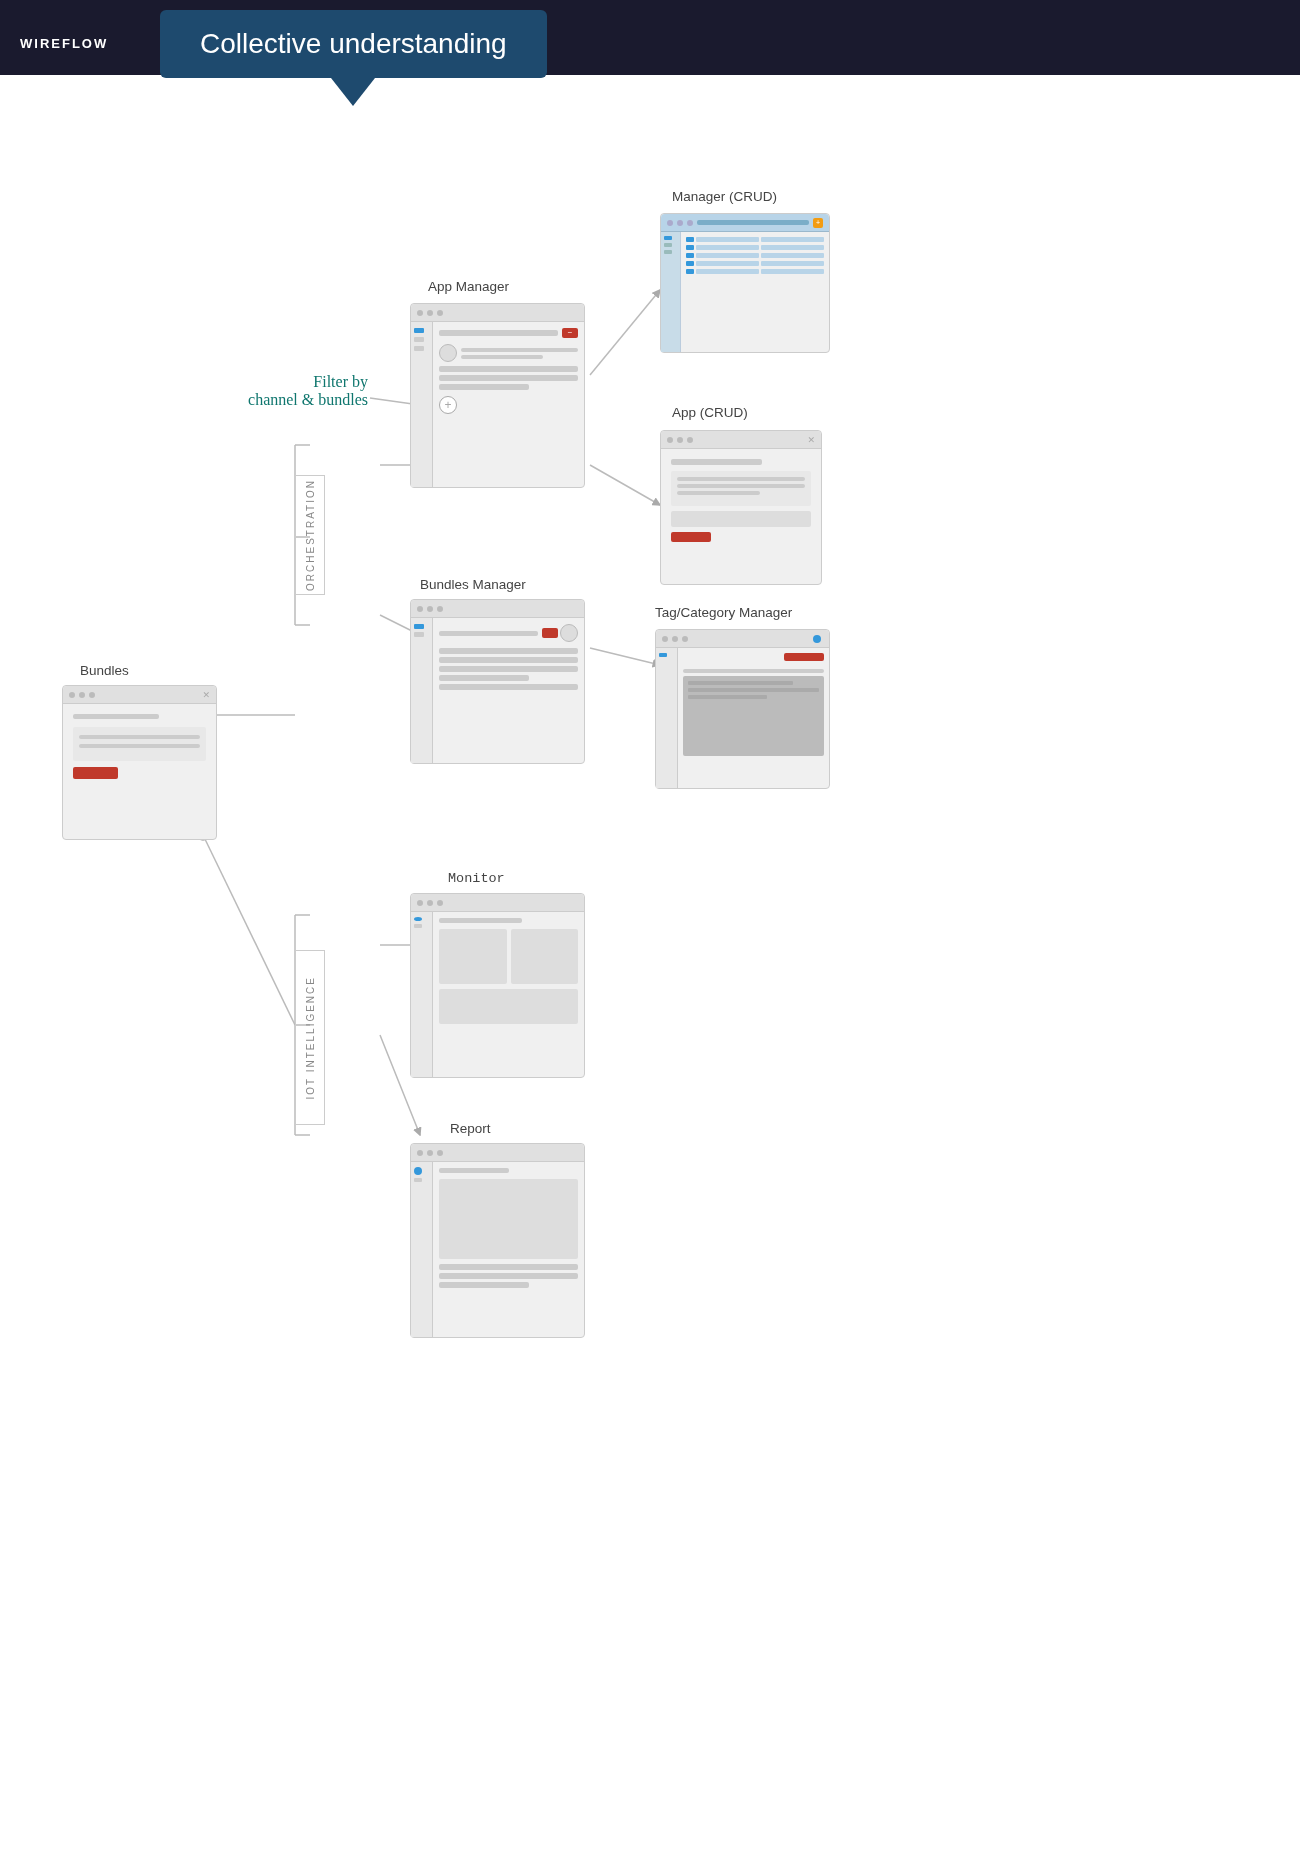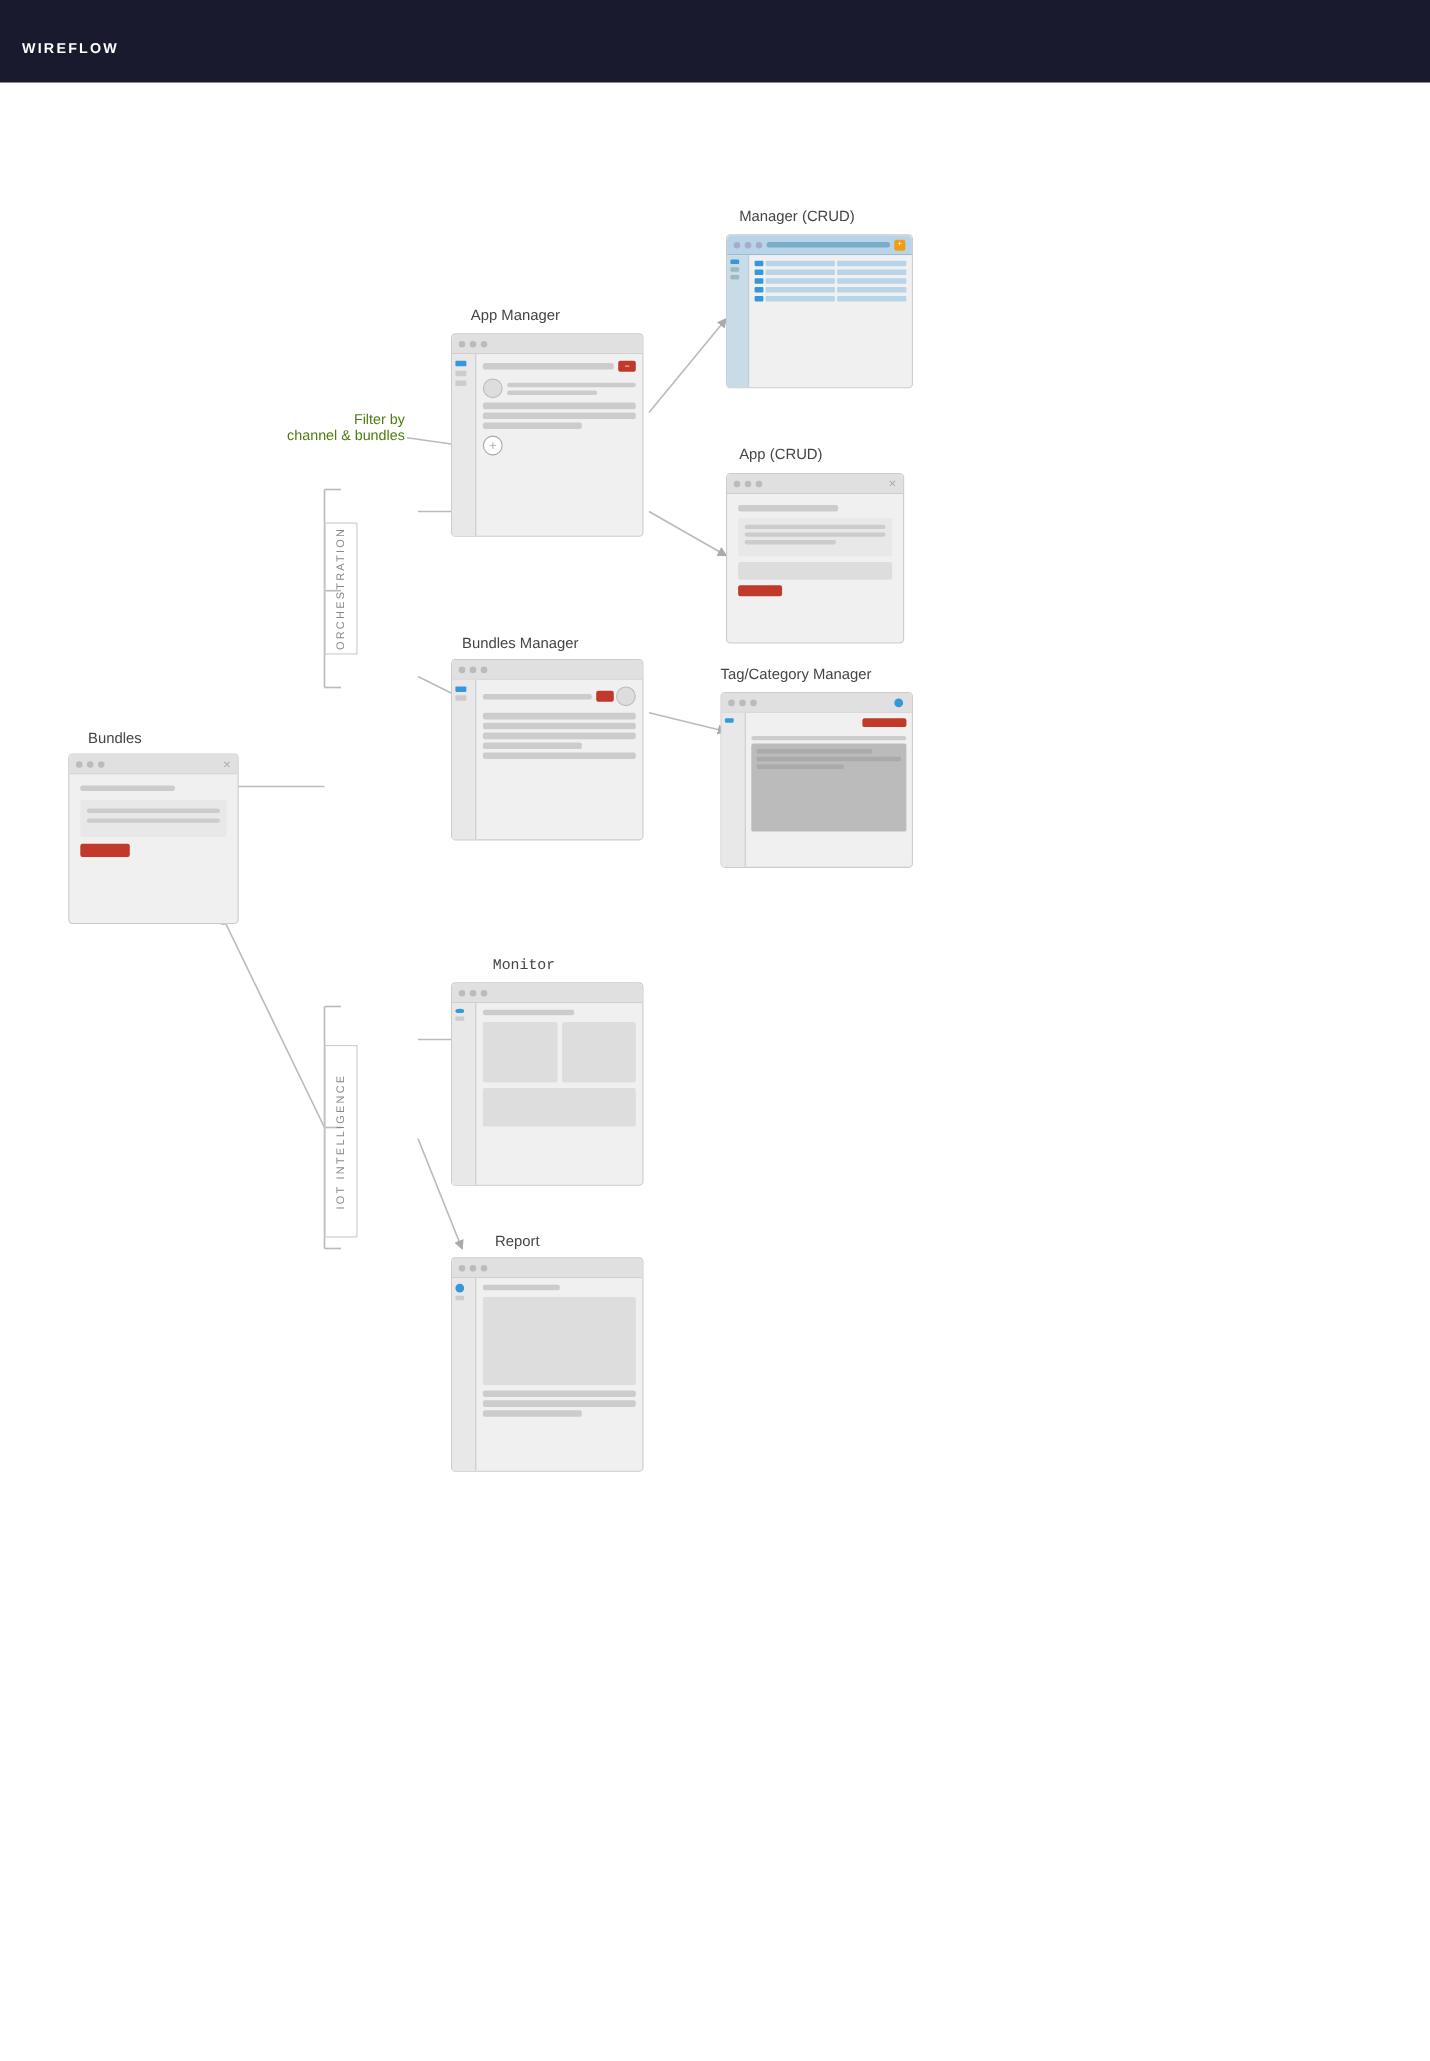--- a/index.html
+++ b/index.html
@@ -139,20 +139,23 @@
       text-transform: uppercase;
       font-weight: 500;
     }
   </style>
 </head>
 <body>
 
 <div class="top-bar">
   <span class="wireflow-logo">WIREFLOW</span>
 
+  <div class="speech-bubble">
+    <span class="speech-bubble-text">Collective understanding</span>
+  </div>
 </div>
 
 <div class="canvas">
 
   <svg class="svg-overlay">
 
     <circle cx="203" cy="640" r="5" fill="white" stroke="#aaa" stroke-width="1.5"></circle>
     <line x1="203" y1="640" x2="295" y2="640" stroke="#bbb" stroke-width="1.5" fill="none"></line>
 
     <line x1="380" y1="390" x2="420" y2="390" stroke="#bbb" stroke-width="1.5" marker-end="url(#arrow)"></line>
@@ -210,21 +213,21 @@
         <div class="mock-bar full" style="height:4px; background:#ccc;"></div>
       </div>
       <div style="width:45px; height:12px; background:#c0392b; border-radius:2px; margin-top:6px;"></div>
     </div>
   </div>
 
   <div class="group-box" style="left:295px; top:400px; width:30px; height:120px;">
     <span class="group-box-label">ORCHESTRATION</span>
   </div>
 
-  <div class="label" style="left:228px; top:298px; font-size:13px; color:#4d7c0f; text-align:right; width:140px;">
+  <div class="label" style="left:228px; top:298px; font-size:16px; color:#0f766e; text-align:right; width:140px;font-family:Liberation Serif, serif;">
     Filter by<br>channel &amp; bundles
   </div>
 
   <div class="label" style="left:428px; top:204px;">
     <span>App Manager</span>
   </div>
   <div class="screen" style="left:410px; top:228px; width:175px; height:185px;">
     <div class="screen-titlebar">
       <div class="dot"></div>
       <div class="dot"></div>

